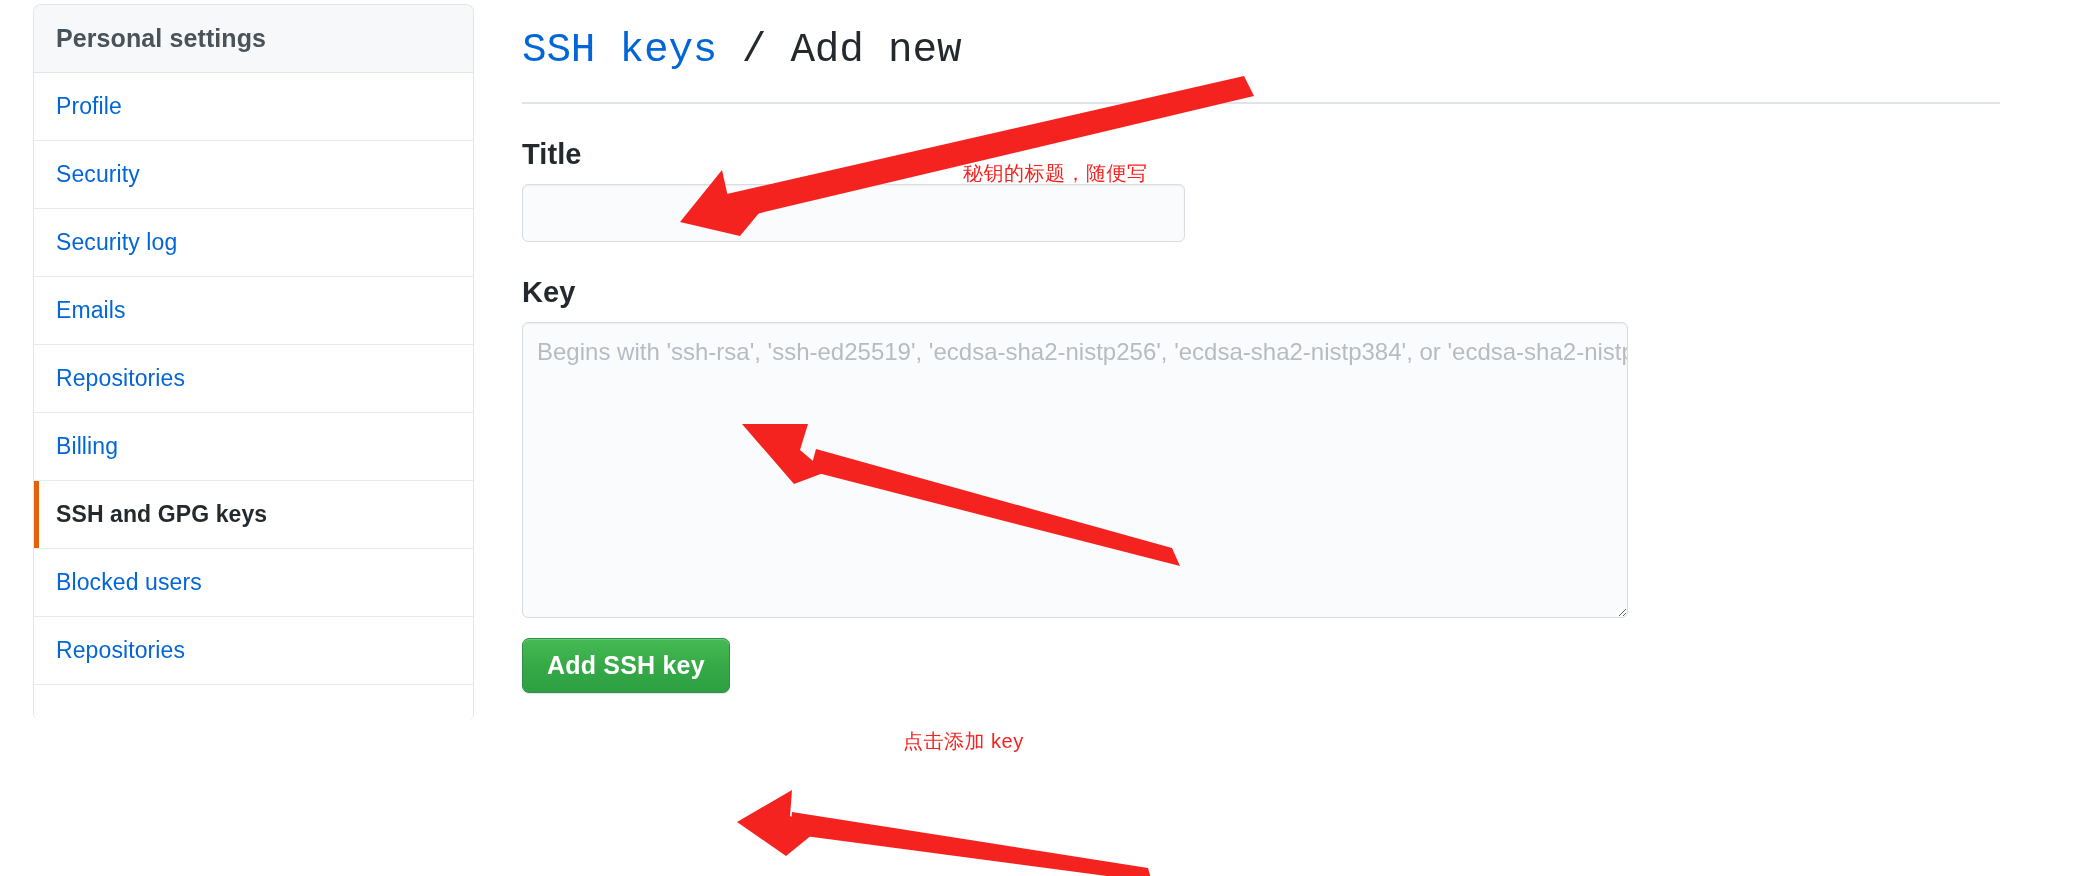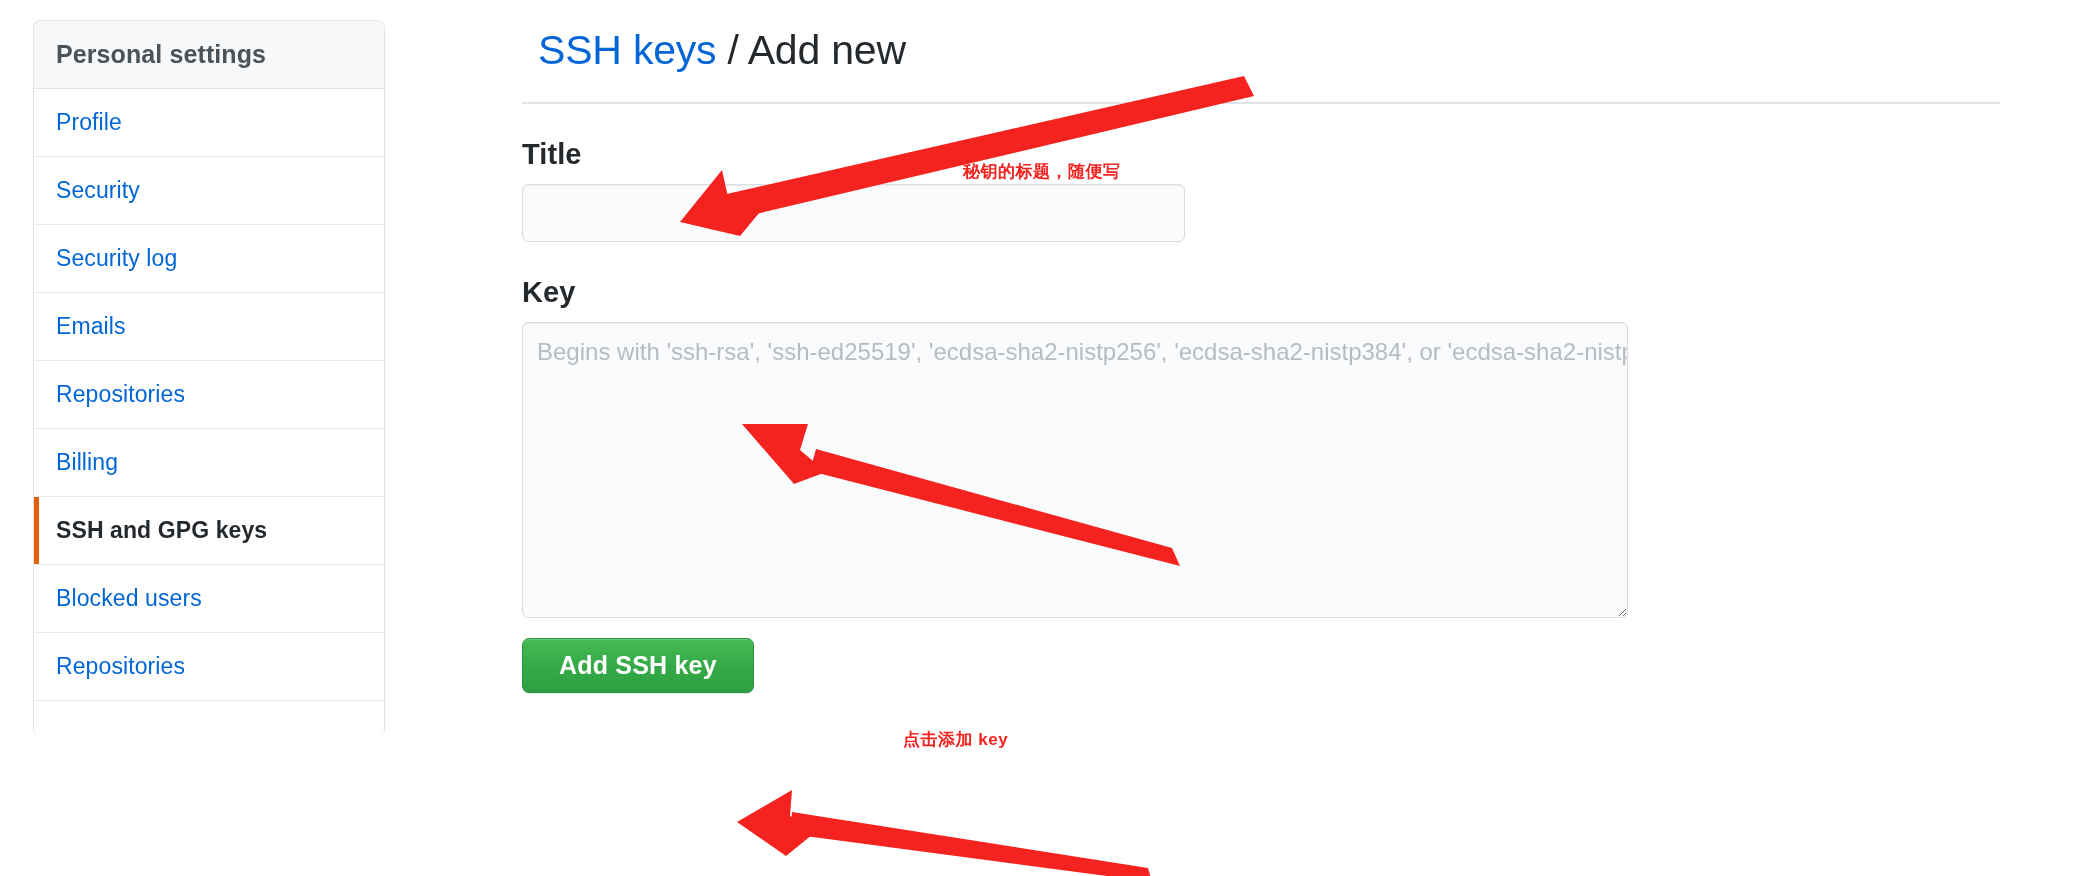--- a/index.html
+++ b/index.html
@@ -13,22 +13,22 @@
     width: 2086px;
     height: 876px;
     overflow: hidden;
     background: #ffffff;
   }
 
   
   #sidebar {
     position: absolute;
     left: 33px;
-    top: 20px;
-    width: 352px;
+    top: 4px;
+    width: 441px;
     border: 1px solid #e1e4e8;
     border-radius: 8px;
     border-bottom: none;
     background: #ffffff;
     overflow: hidden;
   }
   .side-header {
     background: #f6f8fa;
     padding: 19px 22px;
     font-size: 25px;
@@ -67,27 +67,28 @@
 
   
   #main {
     position: absolute;
     left: 522px;
     top: 0;
     width: 1510px;
     height: 876px;
   }
   #page-heading {
-    margin: 16px;
-    padding-top: 10px;
+    margin: 0;
+    padding-top: 26px;
     font-size: 41px;
     font-weight: normal;
     color: #24292e;
     letter-spacing: -.2px;
     line-height: 1.2;
+    font-family: Liberation Mono, monospace;
   }
   #page-heading .link {
     color: #0366d6;
   }
   #page-heading .sep {
     color: #24292e;
   }
   .hr {
     height: 2px;
     background: #e1e4e8;
@@ -143,36 +144,35 @@
     margin-top: 20px;
   }
   #add-ssh-key-button {
     display: inline-block;
     background: linear-gradient(180deg, #45ba54 0%, #34a846 55%, #2ea043 100%);
     border: 1px solid #2a9242;
     border-radius: 7px;
     color: #ffffff;
     font-size: 25px;
     font-weight: bold;
-    padding: 12px 36px;
+    padding: 12px 24px;
     letter-spacing: .2px;
     cursor: pointer;
     font-family: "Liberation Sans", sans-serif;
     box-shadow: 0 1px 0 rgba(27,31,35,.1), inset 0 1px 0 rgba(255,255,255,.22);
   }
 
   
   .annot-text {
     position: absolute;
     color: #f5231f;
-    font-size: 17px;
+    font-size: 20px;
     white-space: nowrap;
     font-family: "Liberation Sans", sans-serif;
     letter-spacing: .5px;
-    font-weight: bold;
   }
   #arrow-layer {
     position: absolute;
     left: 0; top: 0;
     width: 2086px; height: 876px;
     pointer-events: none;
   }
 </style>
 </head>
 <body>

